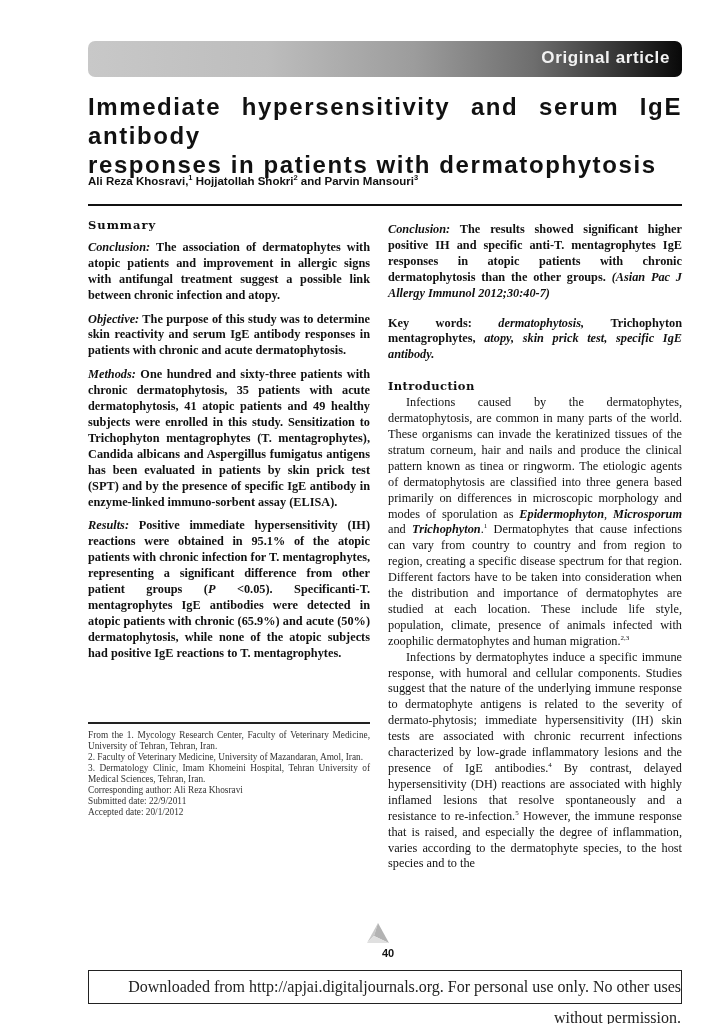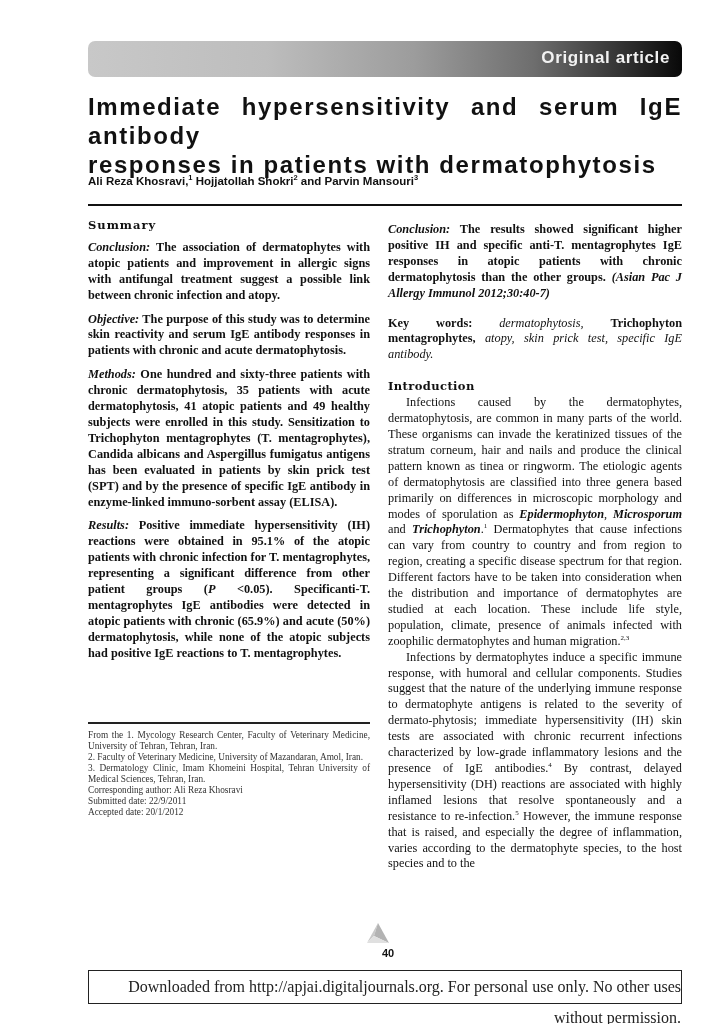--- a/index.html
+++ b/index.html
@@ -31,21 +31,21 @@
   .col { font-family: "Liberation Serif", serif; font-size: 12.3px; line-height: 15.9px; text-align: justify; }
   .left-col { left: 88px; width: 282px; top: 218px; }
   .right-col { left: 388px; width: 294px; top: 222px; }
   .col p { margin: 0 0 8px 0; }
   .bold { font-weight: bold; }
   .section-h { font-family: "DejaVu Serif", serif; font-weight: bold; font-size: 11.5px; letter-spacing: 1px; margin: 0 0 6px 0; }
   .intro-h { font-family: "DejaVu Serif", serif; font-weight: bold; font-size: 11.5px; letter-spacing: 0.4px; margin: 0; }
   .intro p { margin: 0; text-indent: 18px; }
   .lead { font-style: italic; }
   .kw-lead { font-weight: bold; }
-  .kw-it { font-style: italic; font-weight: normal; }
+  .kw-it { font-style: italic; font-weight: bold; }
   .cite { font-style: italic; font-weight: bold; }
   sup.ref { font-size: 7px; line-height: 0; }
 
   .aff-rule { left: 88px; top: 722px; width: 282px; height: 1.5px; background: #222; }
   .aff {
     left: 88px; top: 730px; width: 282px;
     font-family: Liberation Serif, serif; font-size: 9.3px; line-height: 11px; color: #333; text-align: justify;
   }
   .aff div { margin: 0; }
 

